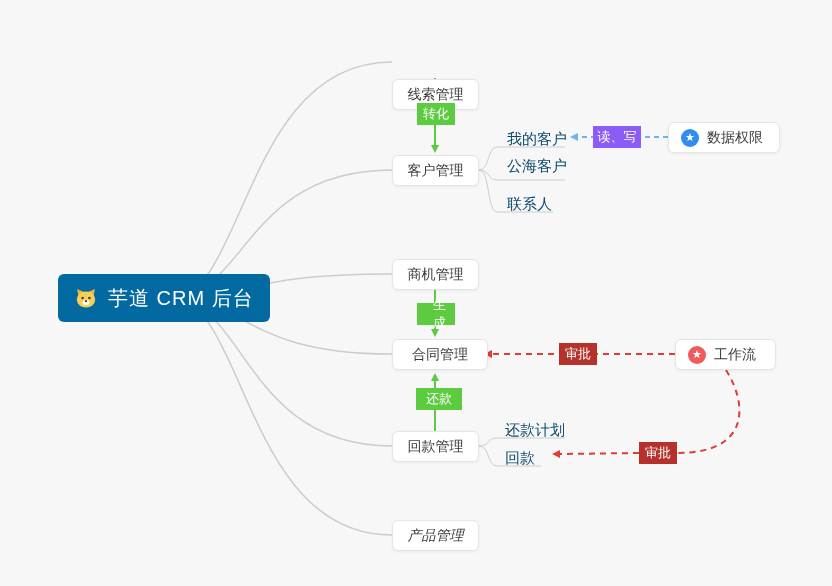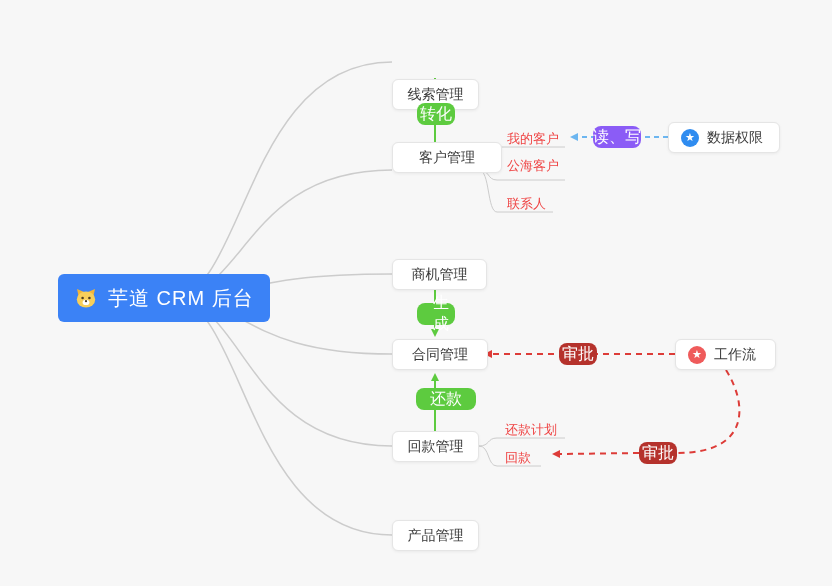--- a/index.html
+++ b/index.html
@@ -9,34 +9,34 @@
   .node {
     position:absolute; z-index:2; box-sizing:border-box;
     background:#ffffff; border:1px solid #e5e5e5; border-radius:6px;
     box-shadow:0 1px 3px rgba(0,0,0,0.06);
     display:flex; align-items:center; justify-content:center;
     font-size:14px; color:#3a3a3a; cursor:default;
   }
   .node.wide { justify-content:flex-start; padding-left:12px; gap:8px; }
   .root {
     position:absolute; z-index:2; box-sizing:border-box;
-    background:#3b82f6; border-radius:6px; color:#ffffff;
+    background:#0369a1; border-radius:6px; color:#ffffff;
     display:flex; align-items:center; gap:10px; padding:8px 16px;
     font-size:20px; letter-spacing:1px;
   }
   .badge {
     position:absolute; z-index:3; box-sizing:border-box;
-    color:#ffffff; font-size:16px; border-radius:8px;
+    color:#ffffff; font-size:13px; border-radius:0;
     display:flex; align-items:center; justify-content:center;
   }
   .badge.green { background:#5dcb3f; }
   .badge.darkred { background:#b5322c; }
   .badge.blue { background:#8b5cf6; }
   .subtext {
-    position:absolute; z-index:2; font-size:13px; color:#ef4444; white-space:nowrap;
+    position:absolute; z-index:2; font-size:15px; color:#0c4a6e; white-space:nowrap;
   }
   .icon-circle {
     width:18px; height:18px; border-radius:50%;
     display:flex; align-items:center; justify-content:center;
     color:#fff; font-size:11px; line-height:1; flex:0 0 auto;
   }
   .icon-circle.blue { background:#2f8cf0; }
   .icon-circle.red { background:#ef5b5b; }
   .dog-icon { width:24px; height:24px; flex:0 0 auto; }
 </style>
@@ -98,51 +98,51 @@
       <circle cx="15.4" cy="12" r="1.3" fill="#4e3c22"></circle>
       <ellipse cx="12" cy="16.4" rx="3.4" ry="2.6" fill="#ffffff"></ellipse>
       <circle cx="12" cy="15.2" r="1.1" fill="#4e3c22"></circle>
     </svg>
     <span>芋道 CRM 后台</span>
   </div>
 
   <div class="node" style="left:392px; top:47px;  width:87px; height:31px;margin-top:32px;">
     <span>线索管理</span>
   </div>
-  <div class="node" style="left:392px; top:142px; width:110px; height:31px;justify-content:center;">
+  <div class="node" style="left:392px; top:155px; width:87px; height:31px;justify-content:center;">
     <span>客户管理</span>
   </div>
-  <div class="node" style="left:392px; top:259px; width:95px; height:31px;">
+  <div class="node" style="left:392px; top:259px; width:87px; height:31px;">
     <span>商机管理</span>
   </div>
   <div class="node" style="left:392px; top:339px; width:96px; height:31px;">
     <span>合同管理</span>
   </div>
   <div class="node" style="left:392px; top:431px; width:87px; height:31px;">
     <span>回款管理</span>
   </div>
-  <div class="node" style="left:392px; top:520px; width:87px; height:31px;">
+  <div class="node" style="left:392px; top:520px; width:87px; height:31px;font-style:italic;">
     <span>产品管理</span>
   </div>
 
   <div class="node wide" style="left:668px; top:122px; width:112px; height:31px;">
     <span class="icon-circle blue">★</span>
     <span>数据权限</span>
   </div>
   <div class="node wide" style="left:675px; top:339px; width:101px; height:31px;">
     <span class="icon-circle red">★</span>
     <span>工作流</span>
   </div>
 
   <div class="subtext" style="left:507px; top:130px;">我的客户</div>
   <div class="subtext" style="left:507px; top:157px;">公海客户</div>
   <div class="subtext" style="left:507px; top:195px;">联系人</div>
   <div class="subtext" style="left:505px; top:421px;">还款计划</div>
   <div class="subtext" style="left:505px; top:449px;">回款</div>
 
   <div class="badge green" style="left:417px; top:103px; width:38px; height:22px;">转化</div>
   <div class="badge green" style="left:417px; top:303px; width:38px; height:22px;padding-left:16px;">生成</div>
-  <div class="badge green" style="left:416px; top:388px; width:60px; height:22px;">还款</div>
+  <div class="badge green" style="left:416px; top:388px; width:46px; height:22px;">还款</div>
   <div class="badge blue" style="left:593px; top:126px; width:48px; height:22px;">读、写</div>
   <div class="badge darkred" style="left:559px; top:343px; width:38px; height:22px;">审批</div>
   <div class="badge darkred" style="left:639px; top:442px; width:38px; height:22px;">审批</div>
 
 </div>
 
 </body></html>

